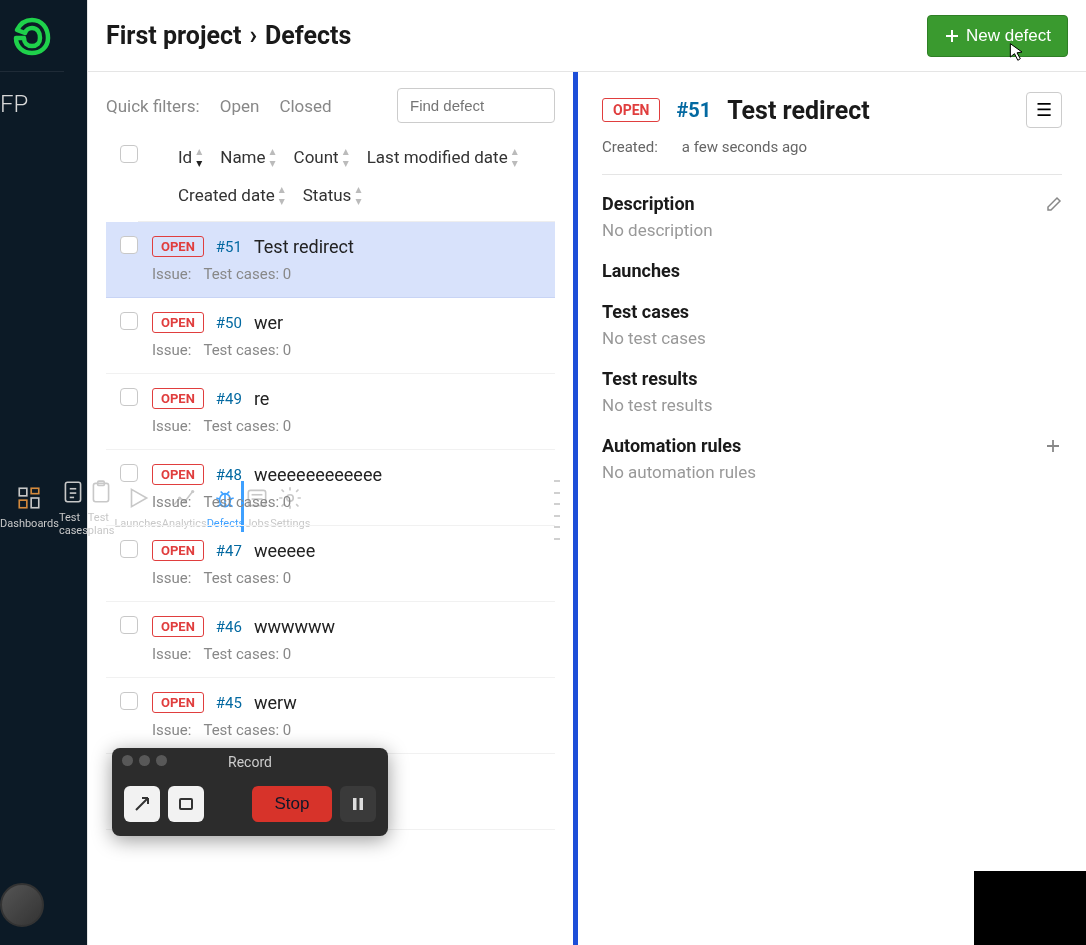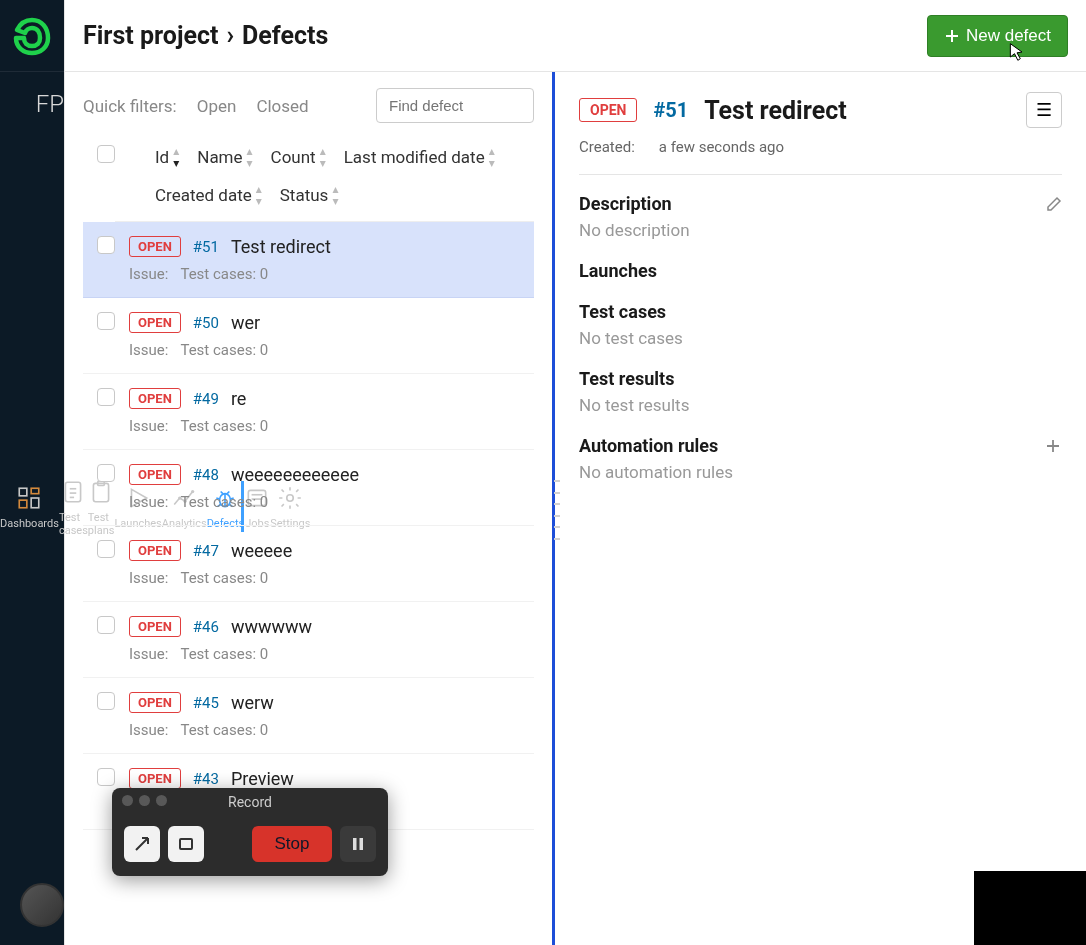--- a/index.html
+++ b/index.html
@@ -1,37 +1,37 @@
 <!DOCTYPE html>
 <html><head>
 <meta charset="utf-8">
 <style>
 * { box-sizing: border-box; margin: 0; padding: 0; }
 body { font-family: -apple-system, BlinkMacSystemFont, "Segoe UI", Roboto, sans-serif; background: #fff; color: #1a1a1a; width: 1086px; height: 945px; overflow: hidden; display: flex; }
 
-.sidebar { width: 64px; background: #0c1a26; color: #fff; display: flex; flex-direction: column; align-items: flex-end; height: 100vh; }
+.sidebar { width: 87px; background: #0c1a26; color: #fff; display: flex; flex-direction: column; align-items: flex-start; height: 100vh; }
 .logo-wrap { width: 64px; height: 72px; display: flex; align-items: center; justify-content: center; border-bottom: 1px solid rgba(255,255,255,0.08); }
 .logo { width: 40px; height: 40px; }
 .proj-badge { margin: 18px 0 24px; font-size: 24px; color: #d8d8d8; font-weight: 300; }
 .nav { display: flex; flex-direction: row; width: 100%; align-items: center; flex: 1; }
 .nav-item { width: 100%; display: flex; flex-direction: column; align-items: center; padding: 12px 0 10px; cursor: pointer; font-size: 11px; color: #c8c8c8; position: relative; }
 .nav-item.active { color: #3ea0ff; }
 .nav-item.active::before { content:""; position:absolute; right:0; top:8px; bottom:8px; width:3px; background:#3ea0ff; }
 .nav-item svg { width: 26px; height: 26px; margin-bottom: 6px; }
 .sidebar-bottom { padding: 12px 0 18px; }
 .avatar { width: 44px; height: 44px; border-radius: 50%; background: linear-gradient(135deg,#555,#333); display:flex; align-items:center; justify-content:center; color:#aaa; font-size:10px; border:2px solid #333; }
 
 .main { flex: 1; display: flex; flex-direction: column; border-left: 1px solid #e5e5e5; }
 .topbar { height: 72px; display: flex; align-items: center; padding: 0 18px; border-bottom: 1px solid #e5e5e5; }
 .breadcrumb { font-size: 25px; font-weight: 700; flex: 1; display: flex; align-items: center; gap: 8px; }
 .new-btn { background: #3a9a2f; color: #fff; border: 1px solid #2f7f26; border-radius: 4px; padding: 10px 16px; font-size: 17px; display: flex; align-items: center; gap: 6px; cursor: pointer; position: relative; }
 .cursor { position: absolute; width: 20px; height: 20px; right: 40px; bottom: -6px; }
 
 .content { flex:1; display: flex; overflow: hidden; }
-.list-pane { width: 490px; border-right: 3px solid #1d4ed8; padding: 16px 18px 0; overflow-y: auto; position: relative; }
+.list-pane { width: 490px; border-right: 5px solid #1d4ed8; padding: 16px 18px 0; overflow-y: auto; position: relative; }
 .filters { display:flex; align-items:center; gap: 20px; margin-bottom: 22px; }
 .filters .label { color:#888; font-size:17px; }
 .filters .opt { color:#888; font-size:17px; cursor:pointer; }
 .search-input { margin-left:auto; border:1px solid #ccc; border-radius:4px; padding:8px 12px; font-size:15px; width: 158px; color:#1d4ed8; }
 .headers { display:flex; flex-wrap:wrap; gap: 14px 18px; padding: 0 0 14px 40px; border-bottom:1px solid #eee; }
 .col { color:#333; font-size:17px; display:flex; align-items:center; gap:4px; cursor:pointer; }
 .sort-icon { color:#bbb; font-size:12px; line-height:1; display:flex; flex-direction:column; }
 .sort-icon .active { color:#222; }
 .master-chk { margin: 0 0 14px 14px; }
 .chk { width:18px; height:18px; border:1.5px solid #c8c8c8; border-radius:4px; background:#fff; cursor:pointer; }
@@ -52,21 +52,21 @@
 .detail-title { font-size:25px; font-weight:700; }
 .menu-btn { margin-left:auto; width:36px; height:36px; border:1px solid #ccc; border-radius:4px; background:#fff; display:flex; align-items:center; justify-content:center; cursor:pointer; font-size:18px; }
 .created-row { color:#666; font-size:15px; margin-bottom:18px; display:flex; gap:24px; }
 .hr { border:none; border-top:1px solid #e5e5e5; margin-bottom:18px; }
 .section { margin-bottom: 20px; }
 .section-head { display:flex; align-items:center; }
 .section-title { font-size:18px; font-weight:700; flex:1; }
 .section-body { color:#999; font-size:17px; margin-top:6px; }
 .icon-btn { color:#888; cursor:pointer; }
 
-.record-overlay { position:absolute; left:112px; top:788px; width:276px; background:#2c2c2c; border-radius:8px; overflow:hidden; box-shadow:0 4px 20px rgba(0,0,0,0.4); z-index:100; }
+.record-overlay { position:absolute; left:112px; top:748px; width:276px; background:#2c2c2c; border-radius:8px; overflow:hidden; box-shadow:0 4px 20px rgba(0,0,0,0.4); z-index:100; }
 .rec-title { color:#ccc; font-size:14px; padding:6px 0; text-align:center; position:relative; }
 .traffic { position:absolute; left:10px; top:7px; display:flex; gap:6px; }
 .traffic span { width:11px; height:11px; border-radius:50%; background:#585858; display:block; }
 .rec-body { display:flex; align-items:center; gap:8px; padding:10px 12px 14px; }
 .rec-btn { width:36px; height:36px; border-radius:6px; background:#f2f2f2; border:none; display:flex; align-items:center; justify-content:center; cursor:pointer; }
 .stop-btn { flex:1; margin-left:40px; background:#d7332a; color:#0f172a; border:none; border-radius:6px; height:36px; font-size:17px; cursor:pointer; }
 
 .black-corner { position:absolute; right:0; bottom:0; width:112px; height:74px; background:#000; }
 .divider-handle { position:absolute; left:554px; top:480px; width:6px; height:60px; display:flex; flex-direction:column; justify-content:space-between; z-index:5; }
 .divider-handle span { height:2px; background:#d0d0d0; }

